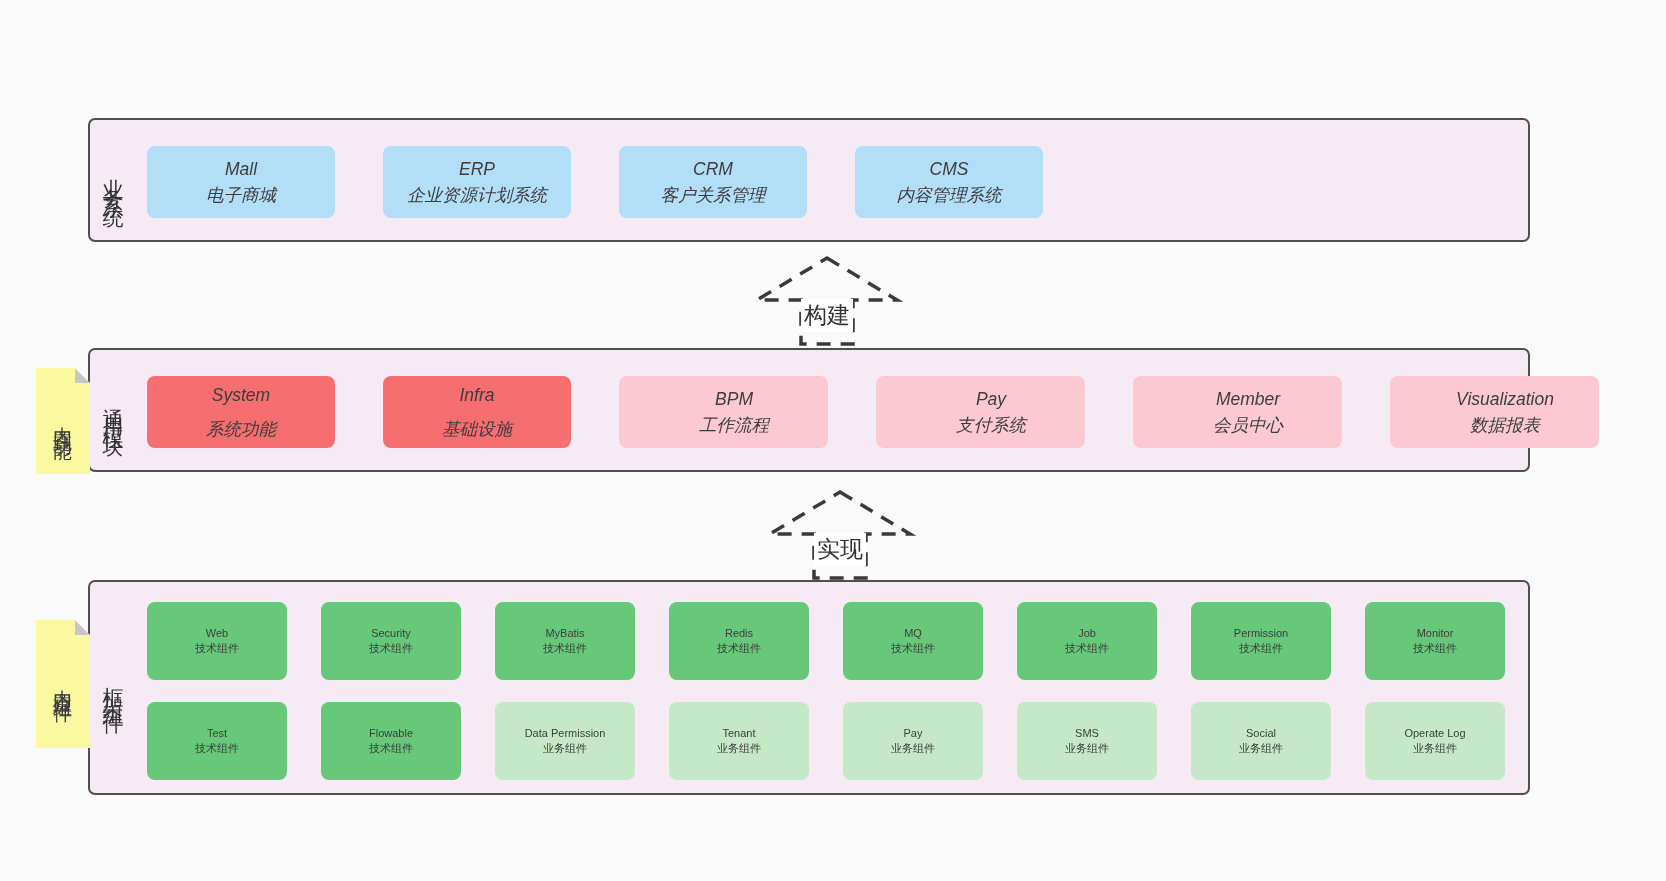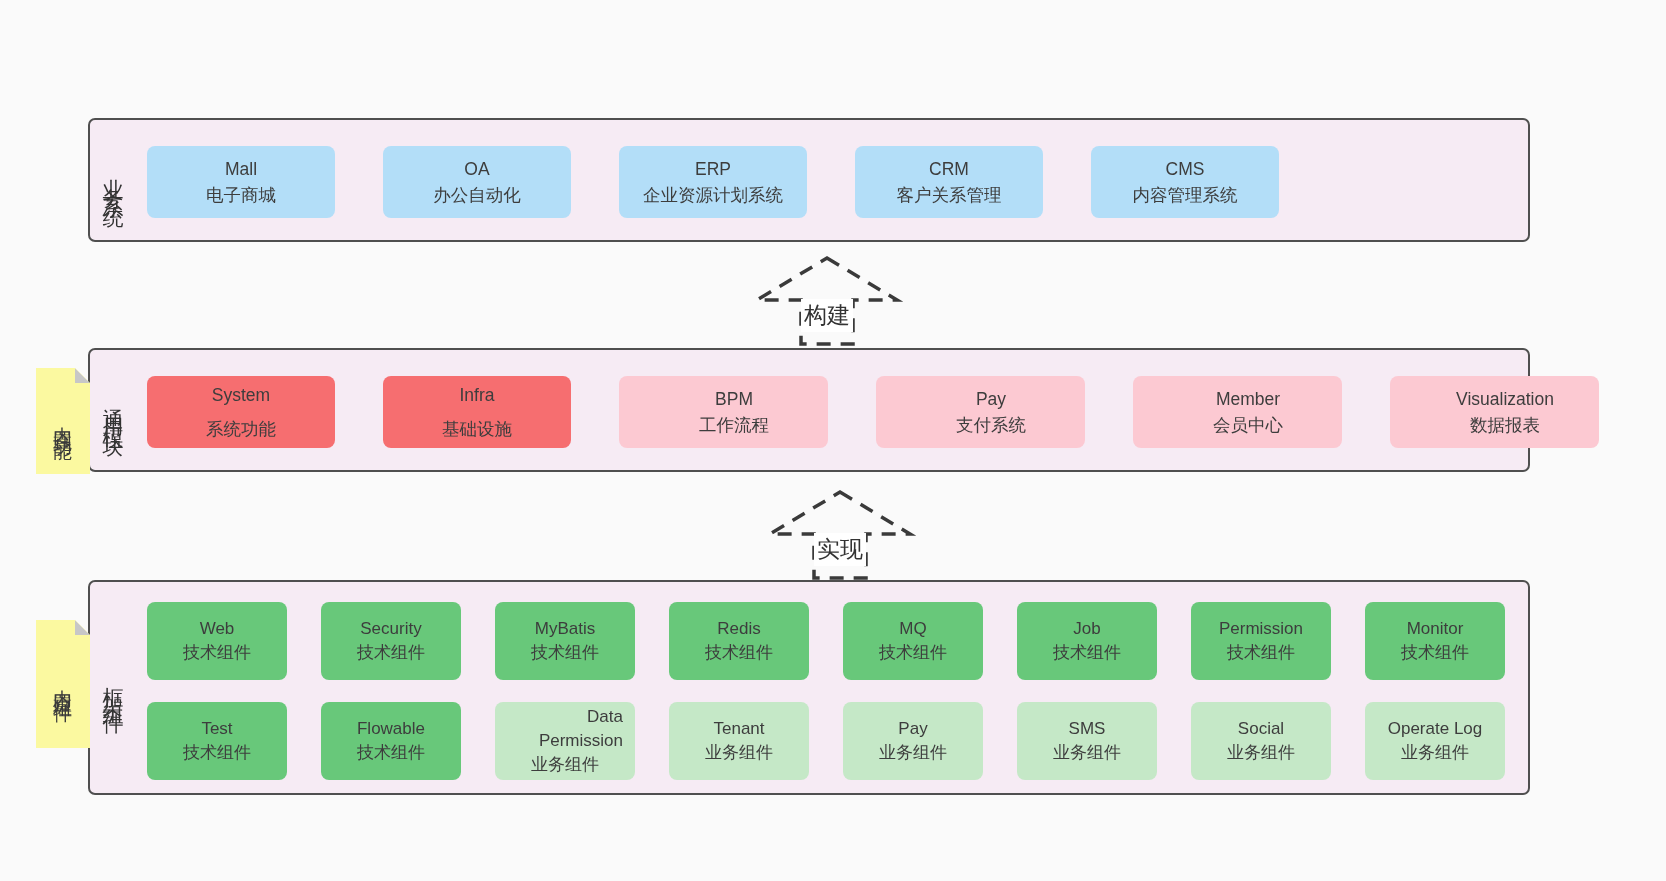--- a/index.html
+++ b/index.html
@@ -18,28 +18,28 @@
   .v-label {
     writing-mode: vertical-rl; text-orientation: upright;
     font-size:21px; color:#333; letter-spacing:9px; line-height:1;
   }
   .section-label { position:absolute; left:13px; top:50%; transform:translateY(-50%); }
 
   .box-row { position:absolute; left:57px; top:26px; display:flex; gap:48px; }
   .box {
     width:188px; height:72px; border-radius:8px;
     display:flex; flex-direction:column; align-items:center; justify-content:center;
-    font-size:17.5px; color:#3d3d3d; line-height:1.5; text-align:center;
+    font-size:17.5px; color:#3d3d3d; line-height:1.5; text-align:center;font-style:italic;
   }
   .box-row-sm { position:absolute; left:57px; display:flex; gap:34px; }
   .row-1 { top:20px; } .row-2 { top:120px; }
   .box-sm {
     width:140px; height:78px; border-radius:8px; box-sizing:border-box; padding:2px 12px;
     display:flex; flex-direction:column; align-items:center; justify-content:center;
-    font-size:17px; color:#3d3d3d; line-height:1.4; text-align:right;
+    font-size:11px; color:#3d3d3d; line-height:1.4; text-align:left;
   }
 
   .blue   { background:#b3def8; }
   .red    { background:#f66e70;gap:8px; }
   .pink   { background:#fcc9d2;padding-left:21px; }
   .green  { background:#68c87a; }
   .lgreen { background:#c5e8c7; }
 
   .note {
     position:absolute; left:36px; width:54px; background:#fbf9a0;
@@ -69,24 +69,20 @@
 <div class="canvas">
 
   <div class="section section-business">
     <div class="v-label section-label">业务系统</div>
     <div class="box-row">
       <div class="box blue">
         <span>Mall</span>
         <span>电子商城</span>
       </div>
       <div class="box blue">
-        <span>OA</span>
-        <span>办公自动化</span>
-      </div>
-      <div class="box blue">
         <span>ERP</span>
         <span>企业资源计划系统</span>
       </div>
       <div class="box blue">
         <span>CRM</span>
         <span>客户关系管理</span>
       </div>
       <div class="box blue">
         <span>CMS</span>
         <span>内容管理系统</span>

